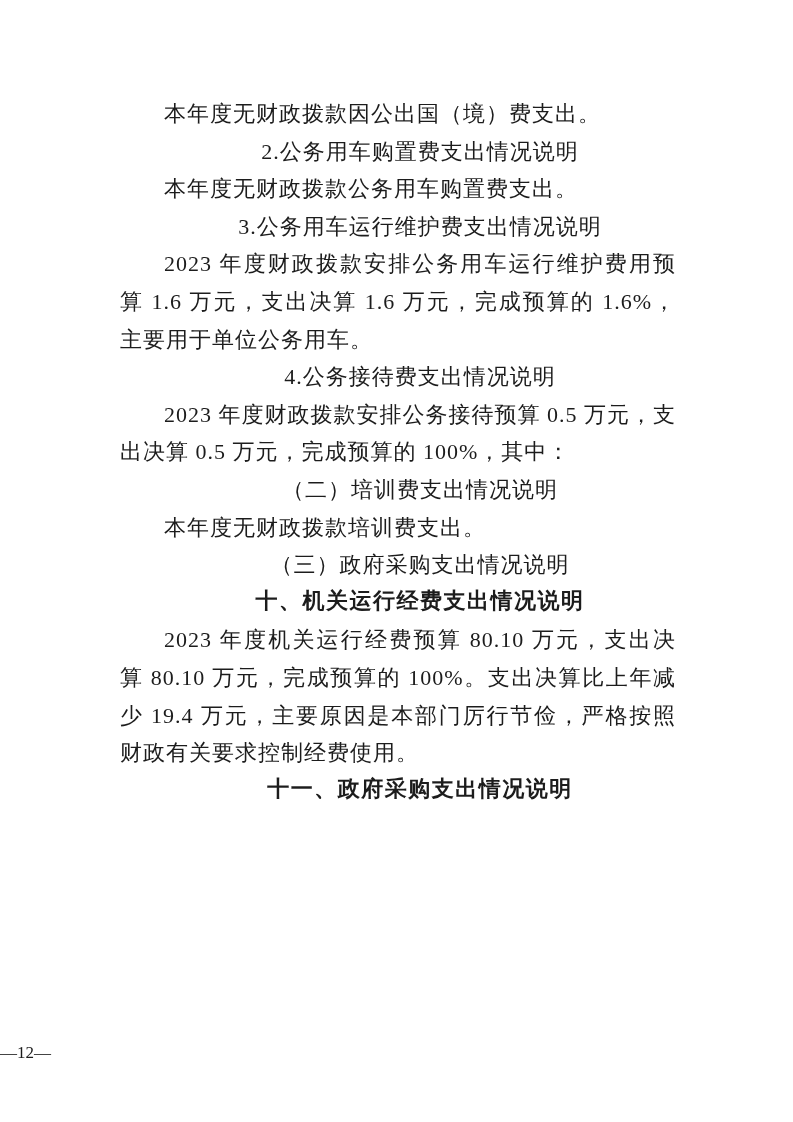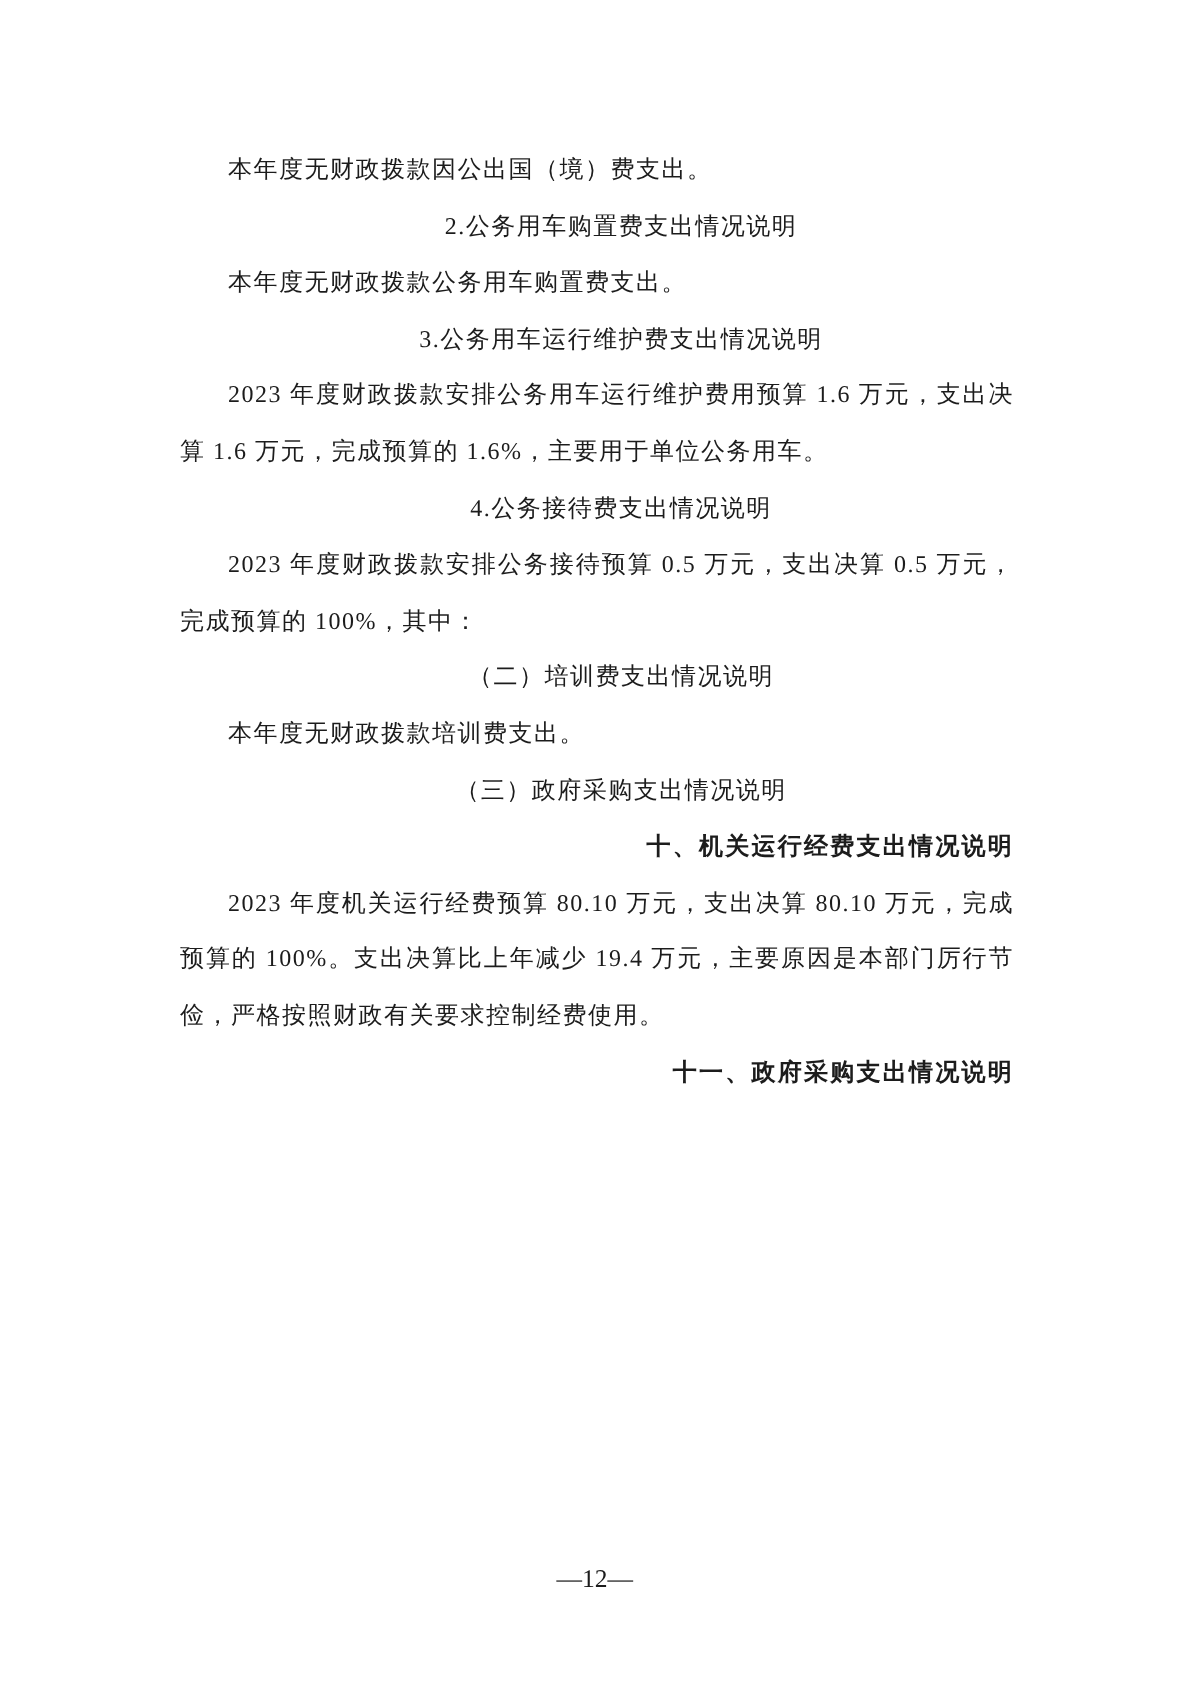--- a/index.html
+++ b/index.html
@@ -17,46 +17,45 @@
     color: #1c1c1c;
   }
   .content {
     position: absolute;
     left: 120px;
     top: 95px;
     width: 556px;
   }
   .para {
     margin: 0;
-    font-size: 16px;
+    font-size: 22px;
     line-height: 37.6px;
     letter-spacing: 1px;
     text-indent: 2em;
     text-align: justify;
     text-justify: inter-character;
     word-break: break-all;
   }
   .para.subheading {
     text-align: center;
   }
   .para.major {
-    font-family: Liberation Serif, serif;
+    font-family: Liberation Mono, monospace;
     font-weight: 700;
-    text-align: right;
+    text-align: center;
     letter-spacing: 1.5px;
   }
   .para b {
     font-weight: 700;
   }
   .footer {
     position: absolute;
     left: 0;
     top: 1041px;
     width: 100%;
-    text-align: center;
     font-size: 17px;
     line-height: 24px;
     color: #1c1c1c;
   }
 </style>
 </head>
 <body>
 
 <div class="page">
   <div class="content">

